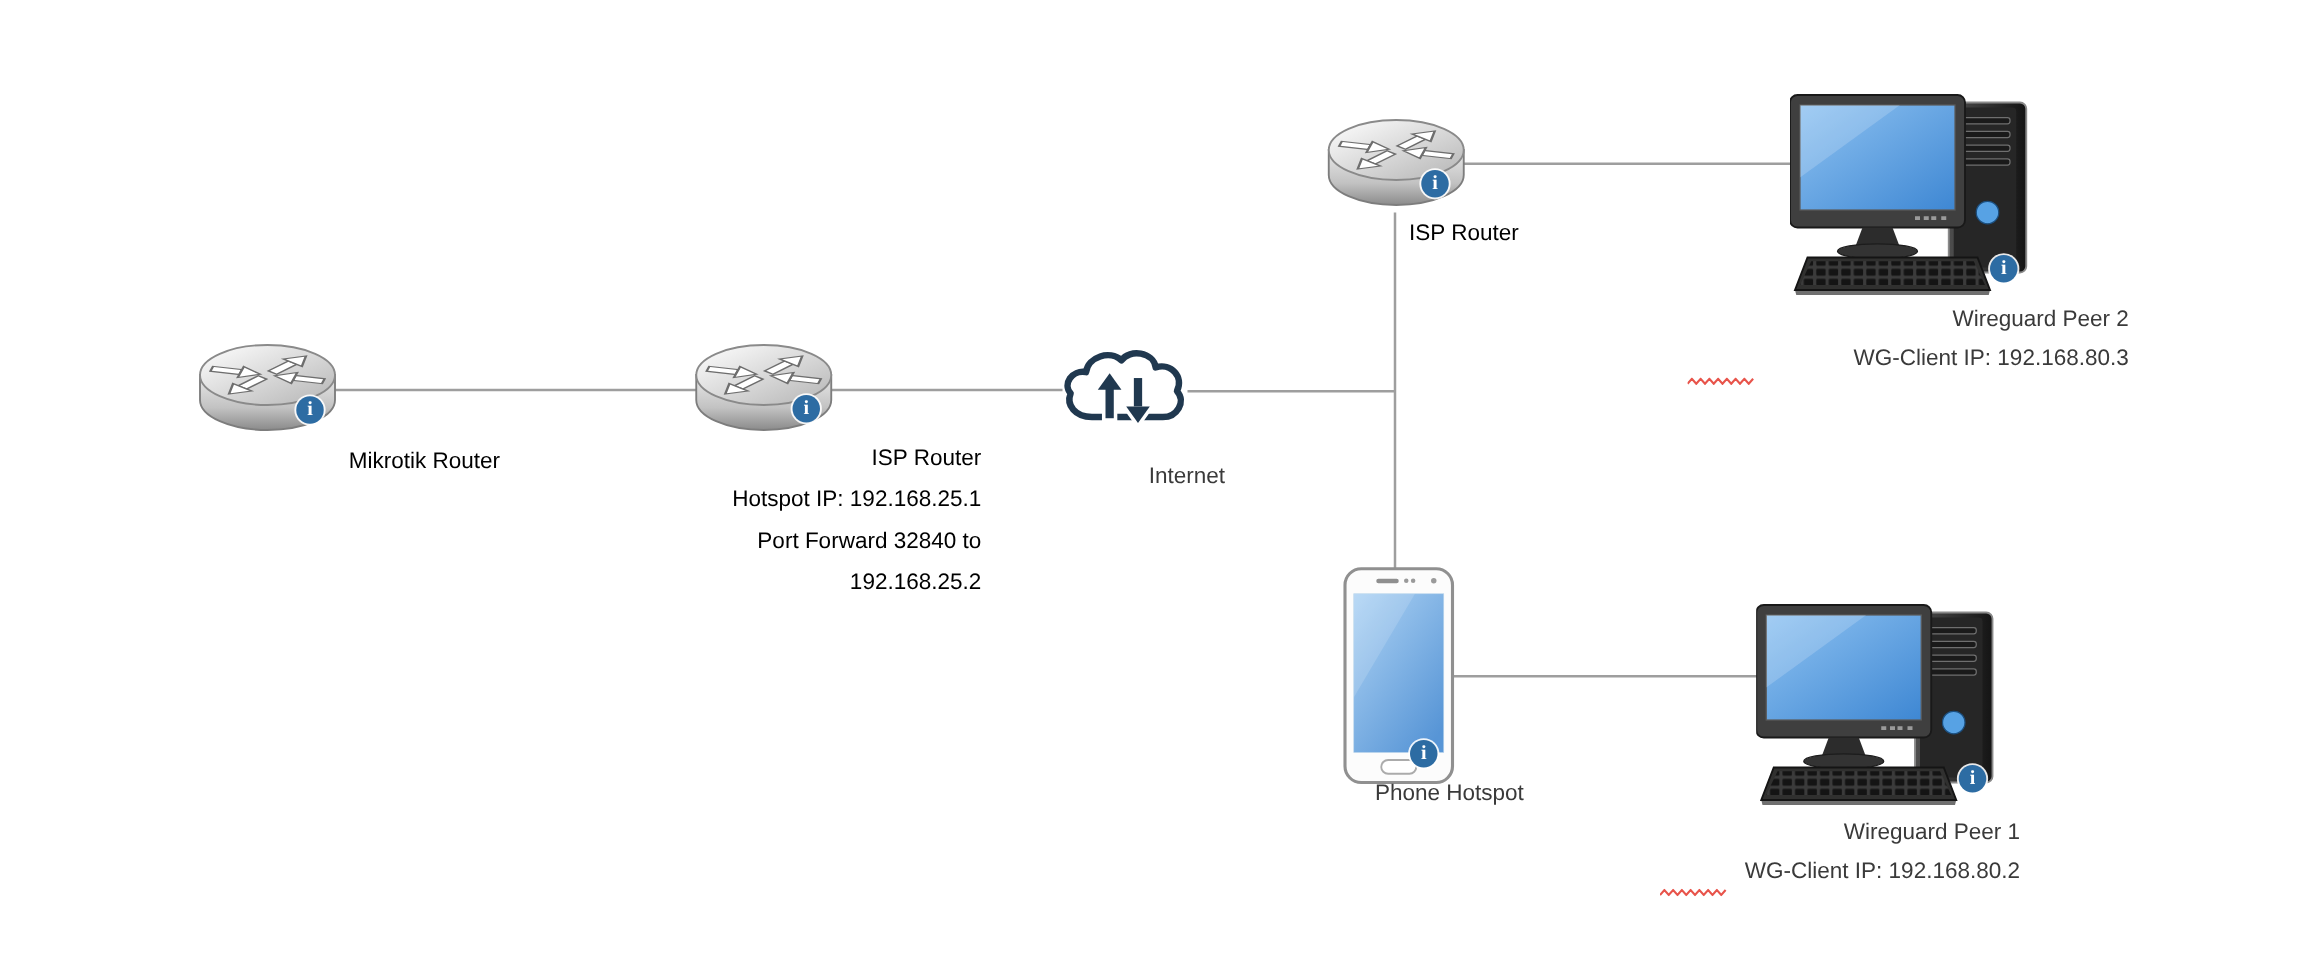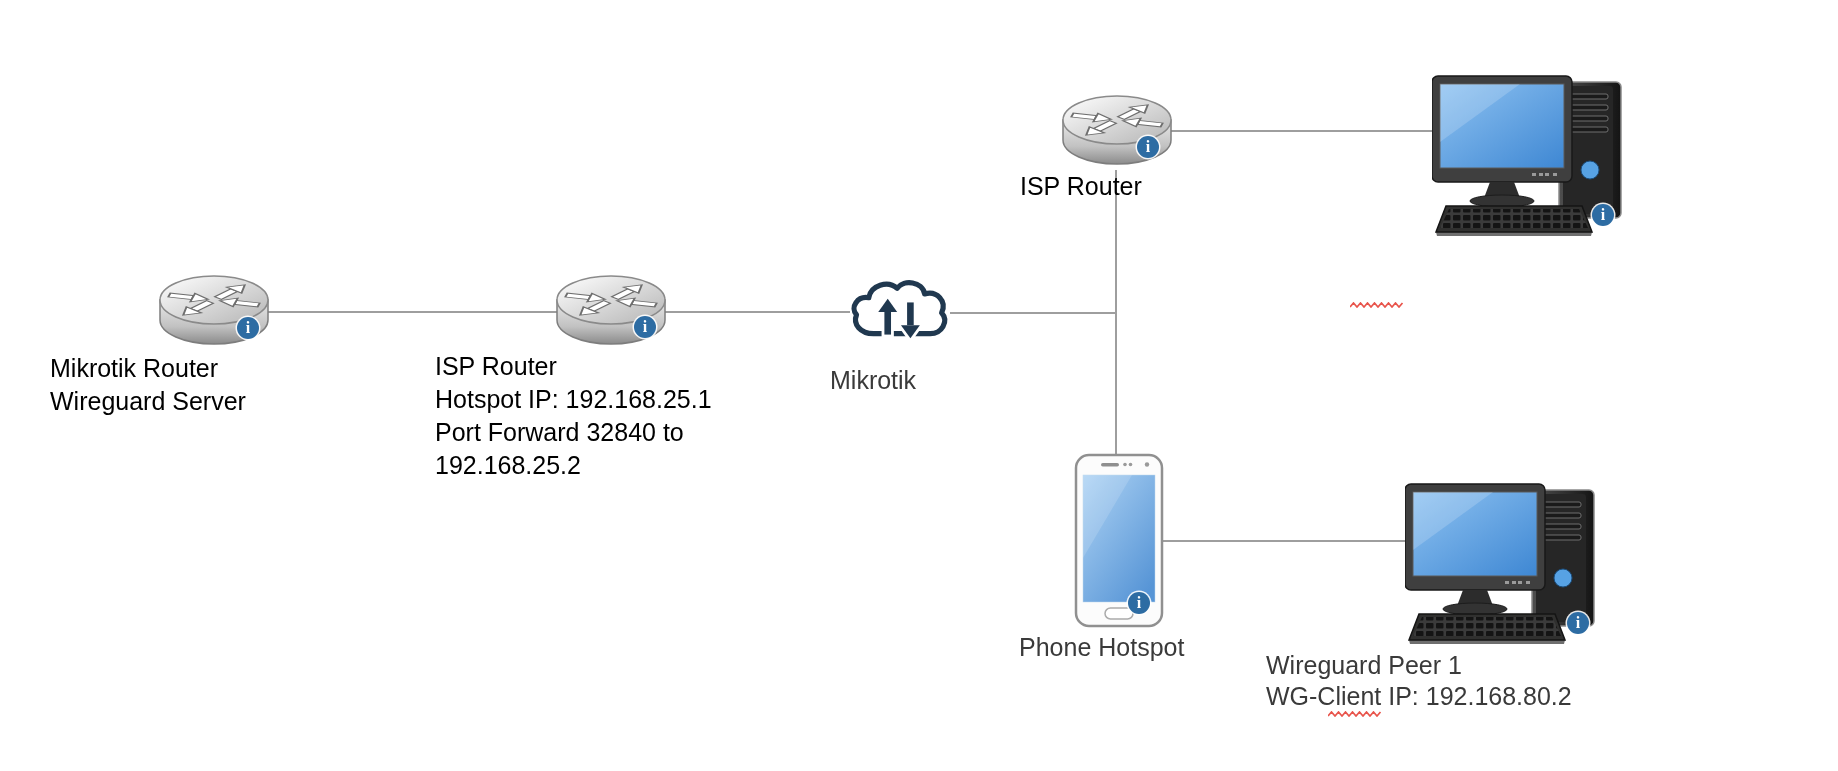--- a/index.html
+++ b/index.html
@@ -3,21 +3,21 @@
 <meta charset="utf-8">
 <style>
   html,body{margin:0;padding:0;background:#fff;}
   body{width:1838px;height:771px;overflow:hidden;font-family:"Liberation Sans",sans-serif;}
   .canvas{position:relative;width:1838px;height:771px;background:#ffffff;}
   .edge{position:absolute;background:#9e9e9e;}
   .edge.h{height:2px;}
   .edge.v{width:2px;}
   .node{position:absolute;}
   .node svg{display:block;}
-  .label{position:absolute;text-align:left;font-size:25px;line-height:33px;color:#000000;white-space:nowrap;}
+  .label{position:absolute;text-align:right;font-size:18px;line-height:33px;color:#000000;white-space:nowrap;}
   .label.gray{color:#3a3a3a;}
   .label.lh31{line-height:31px;}
   .badge{position:absolute;width:22px;height:22px;border-radius:50%;background:#2d6ca3;
          box-shadow:0 0 0 1.5px rgba(255,255,255,0.9);color:#fff;display:flex;align-items:center;
          justify-content:center;font-family:"Liberation Serif",serif;font-weight:bold;font-size:16px;
          line-height:1;}
   .squiggle{position:absolute;}
 </style>
 </head>
 <body>
@@ -187,42 +187,45 @@
     </div>
   <div class="badge" style="left:1592px;top:204px;">
       <span>i</span>
     </div>
   <div class="badge" style="left:1567px;top:612px;">
       <span>i</span>
     </div>
 
   <div class="label" style="left:50px;top:352px;width:350px;">
     <div>Mikrotik Router</div>
-    <div>Wireguard Server</div>
   </div>
 
   <div class="label" style="left:435px;top:350px;width:350px;">
     <div>ISP Router</div>
     <div>Hotspot IP: 192.168.25.1</div>
     <div>Port Forward 32840 to</div>
     <div>192.168.25.2</div>
   </div>
 
   <div class="label gray" style="left:830px;top:364px;width:150px;">
-    <div>Mikrotik</div>
+    <div>Internet</div>
   </div>
 
   <div class="label" style="left:1020px;top:170px;width:195px;">
     <div>ISP Router</div>
   </div>
 
-  <div class="label gray" style="left:1019px;top:631px;width:200px;">
+  <div class="label gray" style="left:1019px;top:618px;width:200px;">
     <div>Phone Hotspot</div>
   </div>
 
+  <div class="label gray lh31" style="left:1353px;top:240px;width:350px;">
+    <div>Wireguard Peer 2</div>
+    <div>WG-Client IP: 192.168.80.3</div>
+  </div>
 
   <div class="label gray lh31" style="left:1266px;top:650px;width:350px;">
     <div>Wireguard Peer 1</div>
     <div>WG-Client IP: 192.168.80.2</div>
   </div>
 
   <svg class="squiggle" style="left:1350px;top:302px;" width="57" height="6" viewBox="0 0 57 6">
     <path d="M0 5 l3.5 -4 l3.5 4 l3.5 -4 l3.5 4 l3.5 -4 l3.5 4 l3.5 -4 l3.5 4 l3.5 -4 l3.5 4 l3.5 -4 l3.5 4 l3.5 -4 l3.5 4 l3.5 -4" fill="none" stroke="#e8544b" stroke-width="1.7"></path>
   </svg>
   <svg class="squiggle" style="left:1328px;top:711px;" width="57" height="6" viewBox="0 0 57 6">

